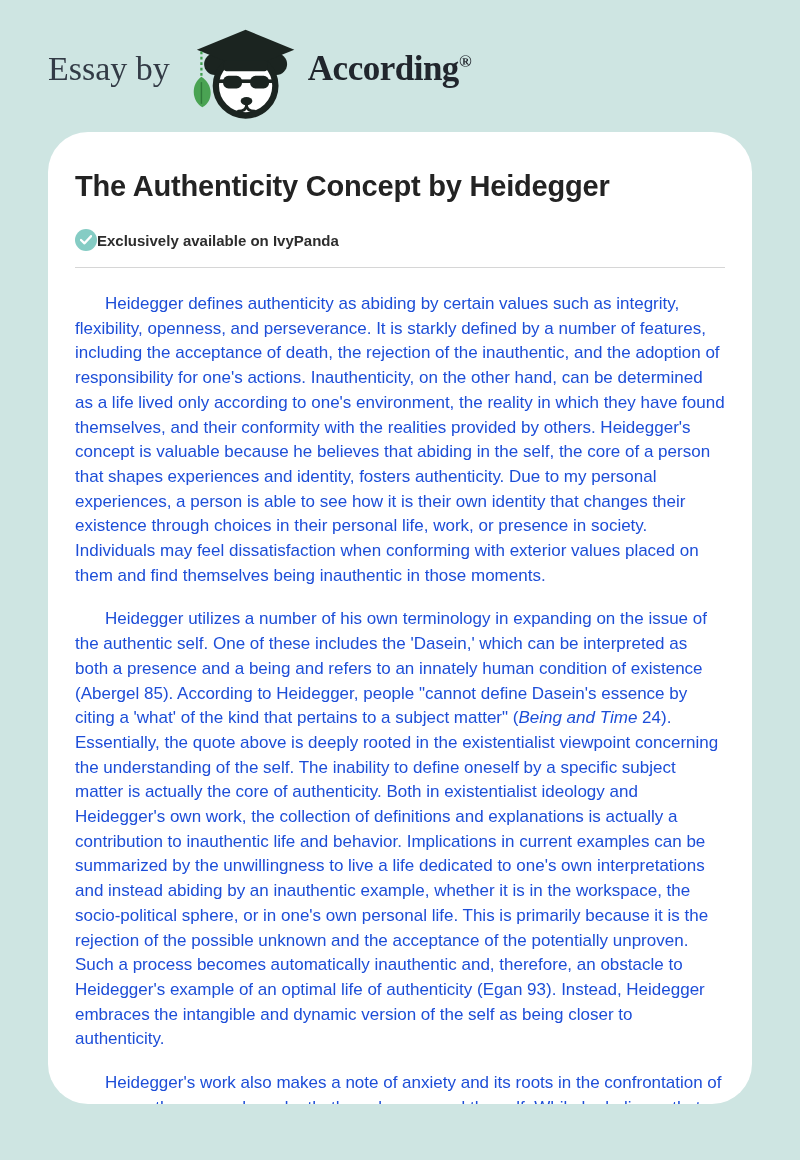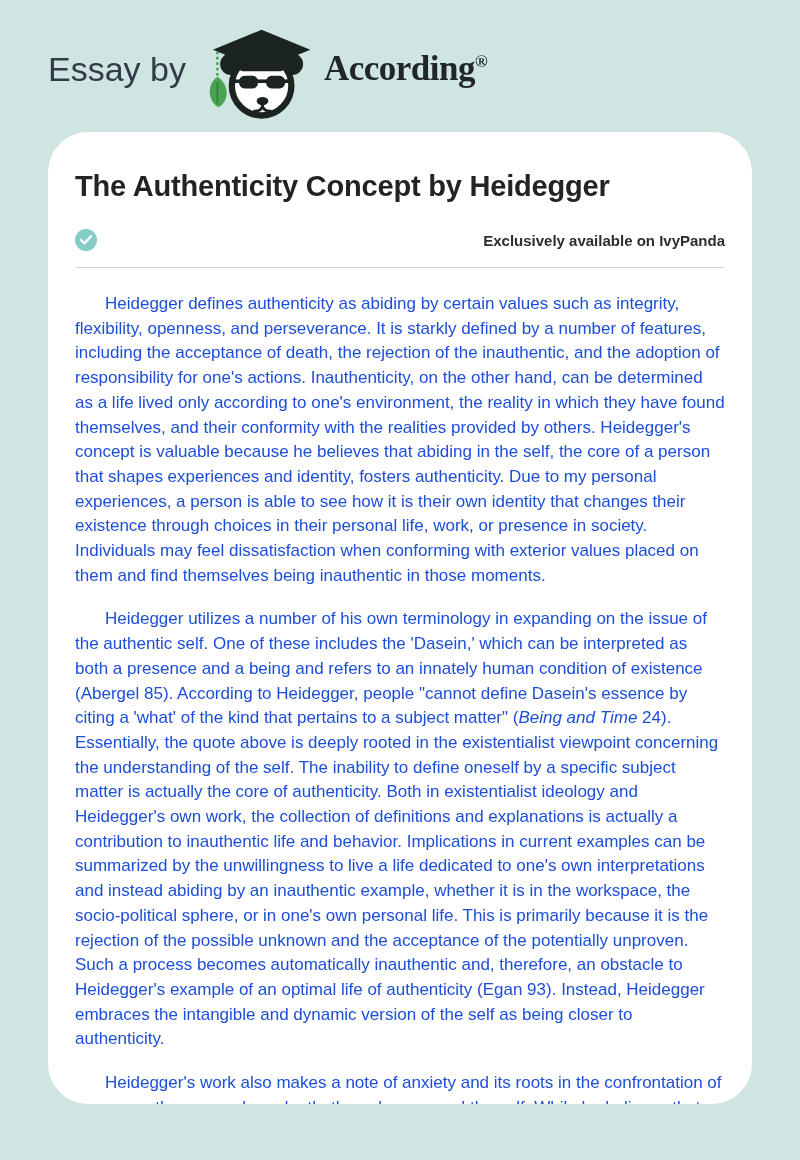--- a/index.html
+++ b/index.html
@@ -7,30 +7,30 @@
     --card:#ffffff;
     --badge-check:#85ccc4;
     --ink:#1b2420;
     --leaf-green:#4aa353;
   }
   html,body{margin:0;padding:0;}
   body{background:var(--background);font-family:"Liberation Sans",sans-serif;}
   .page{position:relative;width:800px;height:1160px;background:var(--background);overflow:hidden;}
 
   .header{height:132px;display:flex;align-items:center;padding:6px 0 0 48px;box-sizing:border-box;}
-  .essay-by{font-size:34px;color:#333b46;letter-spacing:0;}
+  .essay-by{font-size:34px;color:#333b46;letter-spacing:0;font-family:Liberation Serif, serif;}
   .logo{margin:14px 10px 0 16px;flex:0 0 auto;}
   .brand{font-family:"Liberation Serif",serif;font-weight:bold;font-size:35px;color:#21262d;letter-spacing:-0.5px;}
   .brand sup{font-size:17px;font-weight:bold;}
 
   .card{margin:0 48px;width:704px;height:972px;background:var(--card);border-radius:40px;
         padding:32px 27px 40px;box-sizing:border-box;overflow:hidden;}
   .title{font-family:"Liberation Sans",sans-serif;font-size:29px;font-weight:bold;color:#232323;
          margin:6px 0 26px;letter-spacing:-0.2px;}
-  .badge{display:flex;align-items:center;margin:0 0 16px;justify-content:space-between;}
+  .badge{display:flex;align-items:center;margin:0 0 16px;}
   .badge-circle{width:22px;height:22px;border-radius:50%;background:var(--badge-check);
                 display:flex;align-items:center;justify-content:center;flex:0 0 auto;}
   .badge-label{font-size:15px;font-weight:bold;color:#2d2d2d;}
   .divider{border:0;border-top:1px solid #d6d6d6;margin:0 0 24px;}
   .essay p{font-size:17px;line-height:24.7px;color:#1d4ed8;margin:0 0 19px;text-indent:30px;}
   .essay p em{}
 </style>
 </head>
 <body>
 

